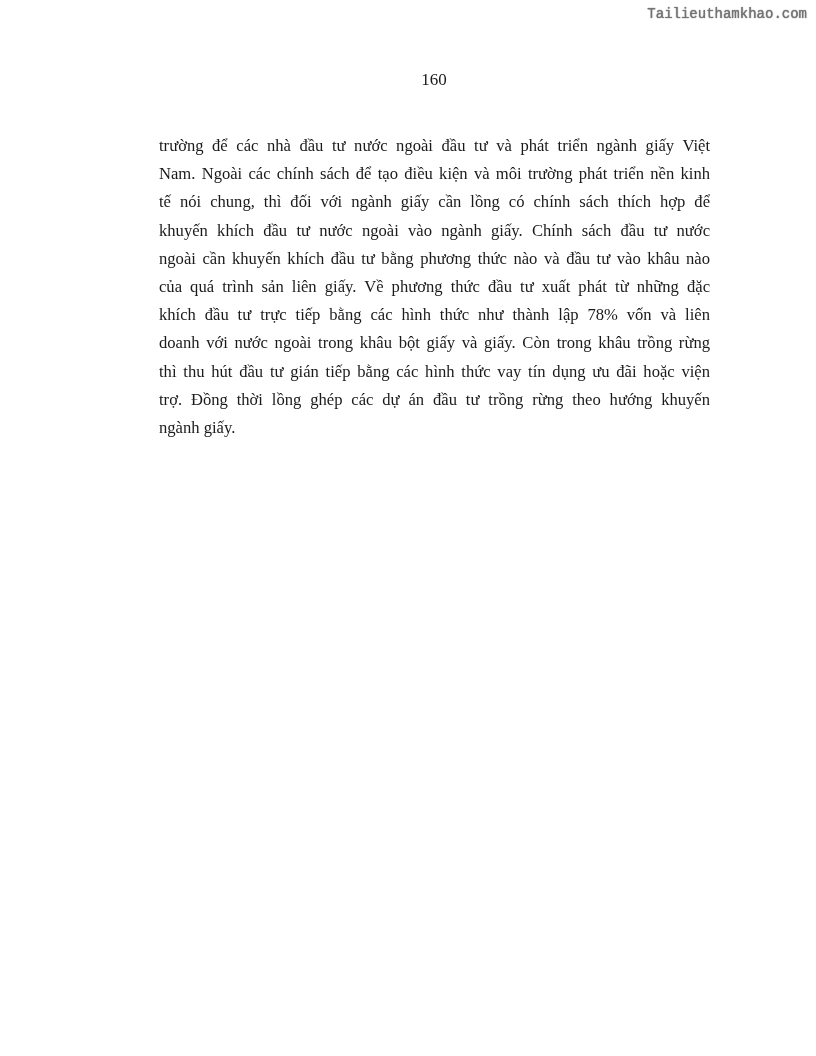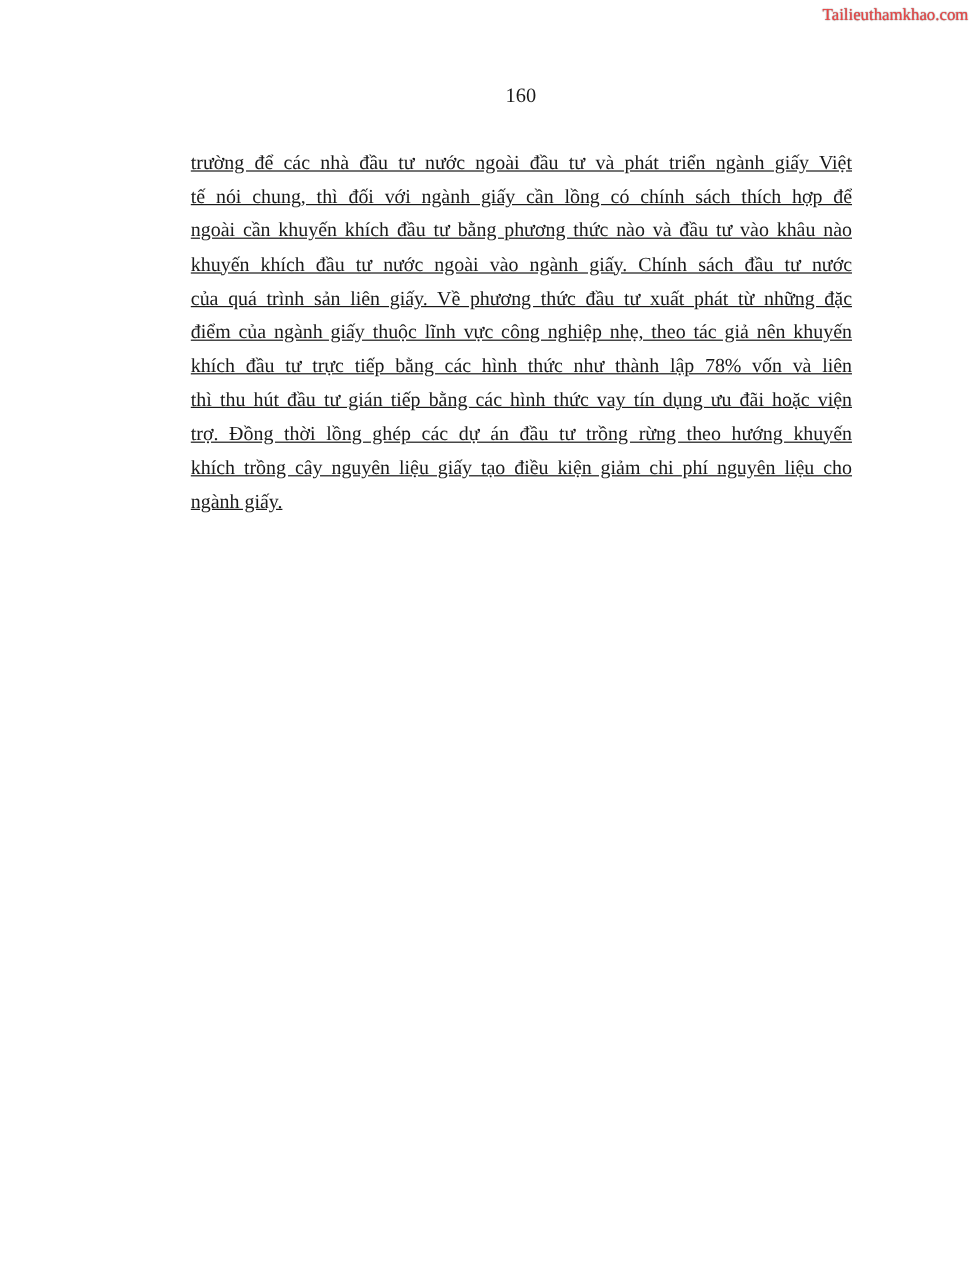--- a/index.html
+++ b/index.html
@@ -12,40 +12,39 @@
       height: 1056px;
       position: relative;
       overflow: hidden;
       font-family: "Liberation Serif", "DejaVu Serif", serif;
       color: #1a1a1a;
     }
     .watermark {
       position: absolute;
       top: 6px;
       right: 9px;
-      font-family: Liberation Serif, serif;
+      font-family: Liberation Mono, monospace;
       font-size: 14px;
-      color: #ef4444;
+      color: #737373;
       text-shadow: 0 0 1px #8a8a8a, 0 0 1px #8a8a8a;
       letter-spacing: 0px;
     }
     .page-number {
       position: absolute;
       top: 70px;
       left: 0;
       width: 868px;
       text-align: center;
       font-size: 17px;
     }
     .body-text {
       position: absolute;
-      top: 122px;
+      top: 132px;
       left: 159px;
       width: 551px;
-      text-decoration: underline;
     }
     .line {
       display: block;
       height: 28.2px;
       line-height: 28.2px;
       font-size: 16.6px;
       text-align: justify;
       text-align-last: justify;
       white-space: nowrap;
     }
@@ -55,23 +54,23 @@
   </style>
 </head>
 <body>
 
 <div class="watermark">Tailieuthamkhao.com</div>
 
 <div class="page-number">160</div>
 
 <div class="body-text">
   <span class="line">trường để các nhà đầu tư nước ngoài đầu tư và phát triển ngành giấy Việt</span>
+  <span class="line">Nam. Ngoài các chính sách để tạo điều kiện và môi trường phát triển nền kinh</span>
   <span class="line">tế nói chung, thì đối với ngành giấy cần lồng có chính sách thích hợp để</span>
+  <span class="line">khuyến khích đầu tư nước ngoài vào ngành giấy. Chính sách đầu tư nước</span>
   <span class="line">ngoài cần khuyến khích đầu tư bằng phương thức nào và đầu tư vào khâu nào</span>
-  <span class="line">khuyến khích đầu tư nước ngoài vào ngành giấy. Chính sách đầu tư nước</span>
   <span class="line">của quá trình sản liên giấy. Về phương thức đầu tư xuất phát từ những đặc</span>
-  <span class="line">điểm của ngành giấy thuộc lĩnh vực công nghiệp nhẹ, theo tác giả nên khuyến</span>
   <span class="line">khích đầu tư trực tiếp bằng các hình thức như thành lập 78% vốn và liên</span>
+  <span class="line">doanh với nước ngoài trong khâu bột giấy và giấy. Còn trong khâu trồng rừng</span>
   <span class="line">thì thu hút đầu tư gián tiếp bằng các hình thức vay tín dụng ưu đãi hoặc viện</span>
   <span class="line">trợ. Đồng thời lồng ghép các dự án đầu tư trồng rừng theo hướng khuyến</span>
-  <span class="line">khích trồng cây nguyên liệu giấy tạo điều kiện giảm chi phí nguyên liệu cho</span>
   <span class="line last">ngành giấy.</span>
 </div>
 
 </body></html>

